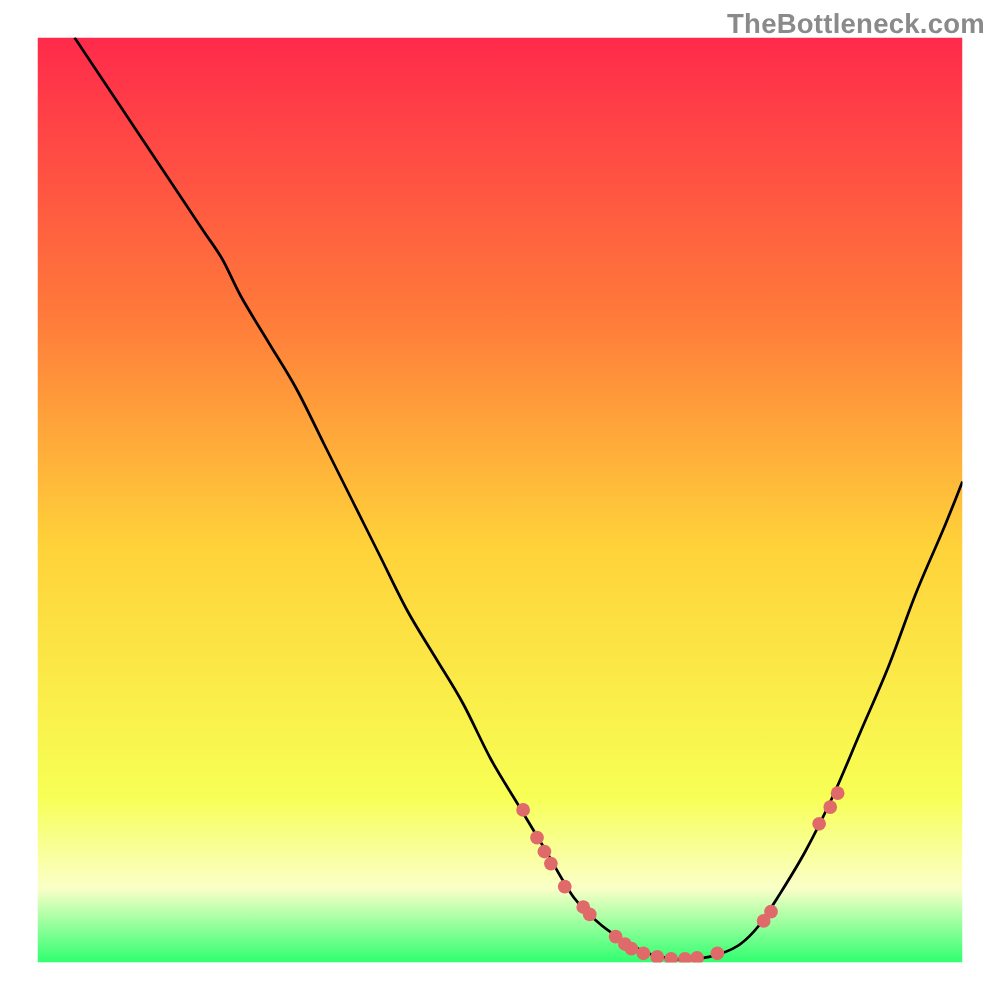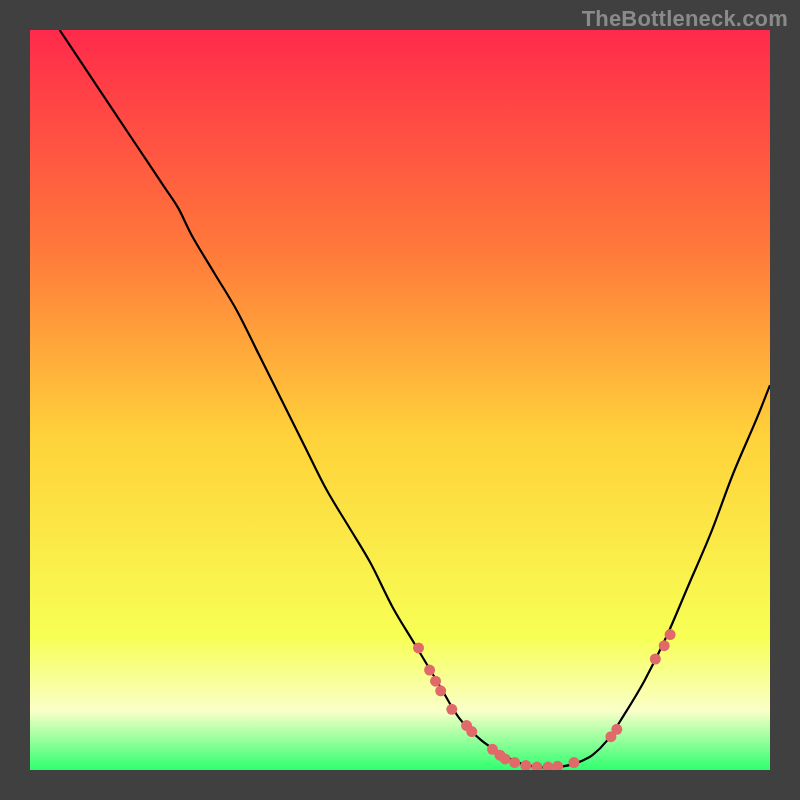--- a/index.html
+++ b/index.html
@@ -10,21 +10,21 @@
     height: 800px;
     overflow: hidden;
     font-family: Arial, Helvetica, sans-serif;
   }
   .frame {
     position: absolute;
     left: 0;
     top: 0;
     width: 800px;
     height: 800px;
-    background: #404040;
+    background: #ffffff;
   }
   .watermark {
     position: absolute;
     top: 6px;
     right: 12px;
     font-size: 22px;
     font-weight: bold;
     color: #8a8a8a;
     letter-spacing: 0.2px;
   }

